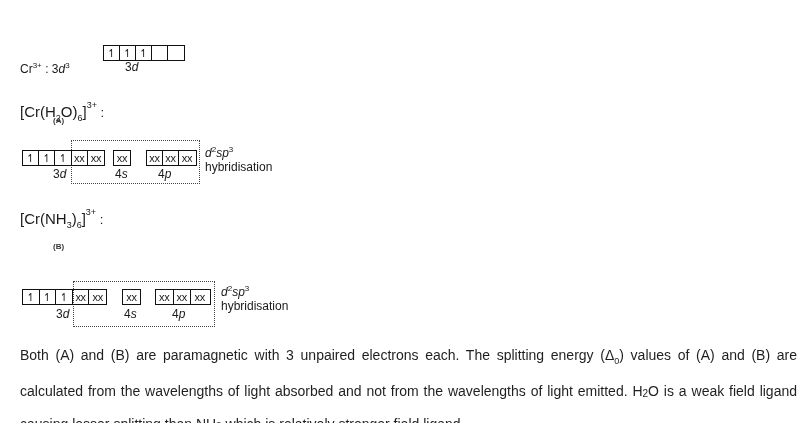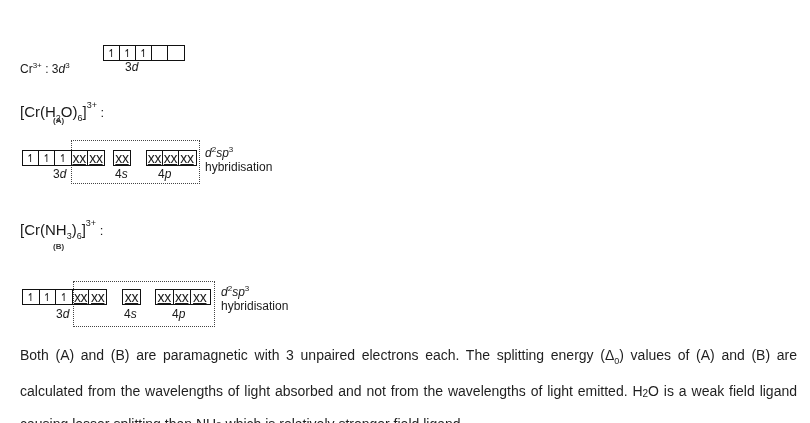--- a/index.html
+++ b/index.html
@@ -8,21 +8,21 @@
   .ion { font-size:12px; }
   .ion sup { font-size:8px; position:relative; top:-1px; vertical-align:top; }
   .formula { font-size:13px; white-space:nowrap; }
   .formula sub { font-size:9px; vertical-align:-4px; line-height:0; }
   .formula .br { font-size:15px; }
   .formula .chg { font-size:9px; vertical-align:top; position:relative; top:-3px; }
   .tag { font-size:8px; font-weight:bold; color:#333; }
   .boxgroup { display:flex; border:1.6px solid #111; box-sizing:border-box; height:16px; }
   .boxgroup .cell { width:15px; height:100%; border-right:1.3px solid #111; box-sizing:border-box; display:flex; align-items:center; justify-content:center; font-size:11px; line-height:1; }
   .boxgroup .cell:last-child { border-right:none; }
-  .boxgroup .cell.xx { font-size:14px; letter-spacing:-0.3px;text-decoration:underline; }
+  .boxgroup .cell.xx { font-size:11px; letter-spacing:-0.3px; }
   .lbl { font-size:12px;text-align:right; }
   .lbl i { font-style:italic; }
   .dotted { border:1.4px dotted #444; box-sizing:border-box; }
   .hyb { font-size:12px; line-height:1.2; }
   .hyb i { font-style:italic; }
   .hyb sup { font-size:8px; }
   .para { left:20px; top:340px; width:777px; font-size:14px; line-height:30px; text-align:justify; text-align-last:left; color:#1f1f1f; }
 </style>
 </head>
 <body>
@@ -61,21 +61,21 @@
   <div class="cell xx" style="width:16px">xx</div>
 </div>
 <div class="abs lbl" style="left:53px; top:167px;"><span>3</span><i>d</i></div>
 <div class="abs lbl" style="left:115px; top:167px;"><span>4</span><i>s</i></div>
 <div class="abs lbl" style="left:158px; top:167px;"><span>4</span><i>p</i></div>
 <div class="abs hyb" style="left:205px; top:145px;">
   <div><i>d</i><sup>2</sup><i>sp</i><sup>3</sup></div>
   <div>hybridisation</div>
 </div>
 
-<div class="abs formula" style="left:20px; top:221px;">
+<div class="abs formula" style="left:20px; top:210px;">
   <span class="br">[Cr(NH</span><sub>3</sub><span class="br">)</span><sub>6</sub><span class="br">]</span><span class="chg">3+</span><span> :</span>
 </div>
 <div class="abs tag" style="left:53px; top:242px;">(B)</div>
 
 <div class="abs dotted" style="left:73px; top:281px; width:142px; height:46px;"></div>
 <div class="abs boxgroup" style="left:22px; top:289px; width:85px;">
   <div class="cell" style="width:17px">↿</div>
   <div class="cell" style="width:17px">↿</div>
   <div class="cell" style="width:17px">↿</div>
   <div class="cell xx" style="width:17px">xx</div>

